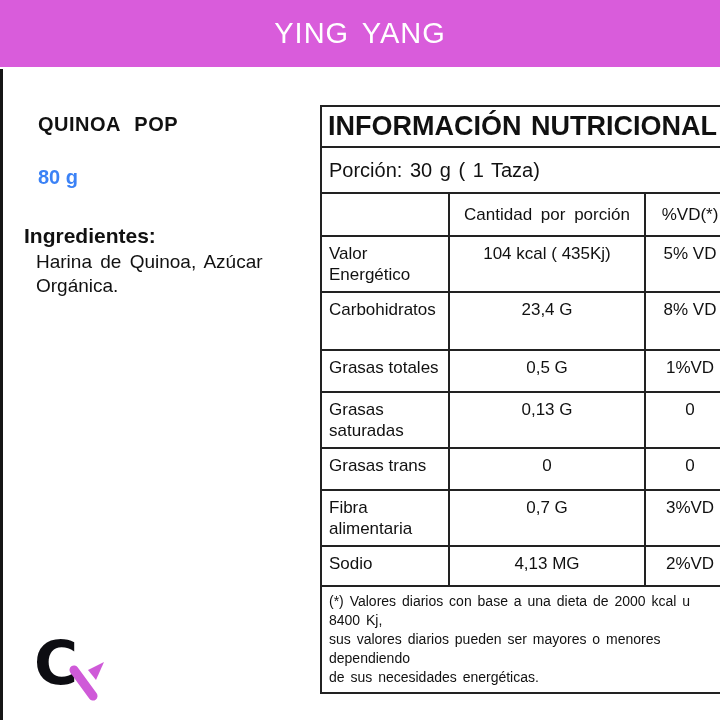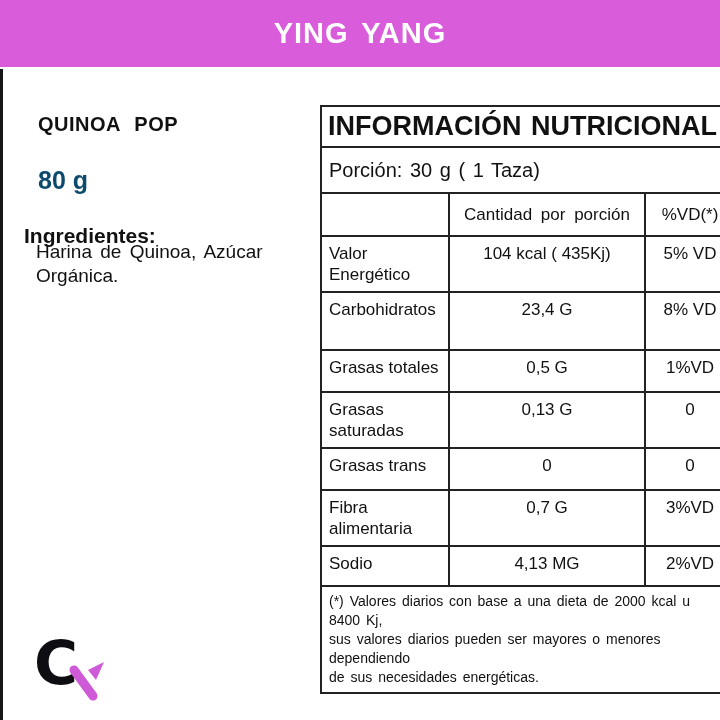--- a/index.html
+++ b/index.html
@@ -6,39 +6,39 @@
   body{
     width:720px;height:720px;position:relative;background:#ffffff;
     font-family:"Liberation Sans", sans-serif;color:#111;overflow:hidden;
   }
   
   .brand-bar{
     position:absolute;left:0;top:0;width:720px;height:67px;
     background:#d95cdb;display:flex;align-items:center;justify-content:center;
   }
   .brand-title{
-    color:#ffffff;font-weight:bold;font-size:29px;letter-spacing:1px;word-spacing:4px;
+    color:#ffffff;font-weight:normal;font-size:29px;letter-spacing:1px;word-spacing:4px;
   }
   
   .left-edge{
     position:absolute;left:0;top:69px;width:3px;height:651px;background:#161616;
   }
   
   .product-name{
     position:absolute;left:38px;top:113px;font-size:20px;font-weight:bold;
     letter-spacing:0.5px;word-spacing:8px;
   }
   .product-weight{
-    position:absolute;left:38px;top:166px;font-size:25px;font-weight:bold;color:#0c4a6e;
+    position:absolute;left:38px;top:166px;font-size:20px;font-weight:bold;color:#3b82f6;
   }
   .ingredients-label{
     position:absolute;left:24px;top:224px;font-size:21px;font-weight:bold;
   }
   .ingredients-text{
-    position:absolute;left:36px;top:240px;width:240px;font-size:19px;line-height:24px;
+    position:absolute;left:36px;top:250px;width:240px;font-size:19px;line-height:24px;
     word-spacing:3px;
   }
   
   .nutri-table{
     position:absolute;left:280px;top:105px;
     border-collapse:collapse;table-layout:fixed;width:414px;margin-left:40px;
   }
   .nutri-table td{
     border:2px solid #222;vertical-align:top;padding:6px 7px;
     font-size:17px;line-height:21px;overflow:hidden;

